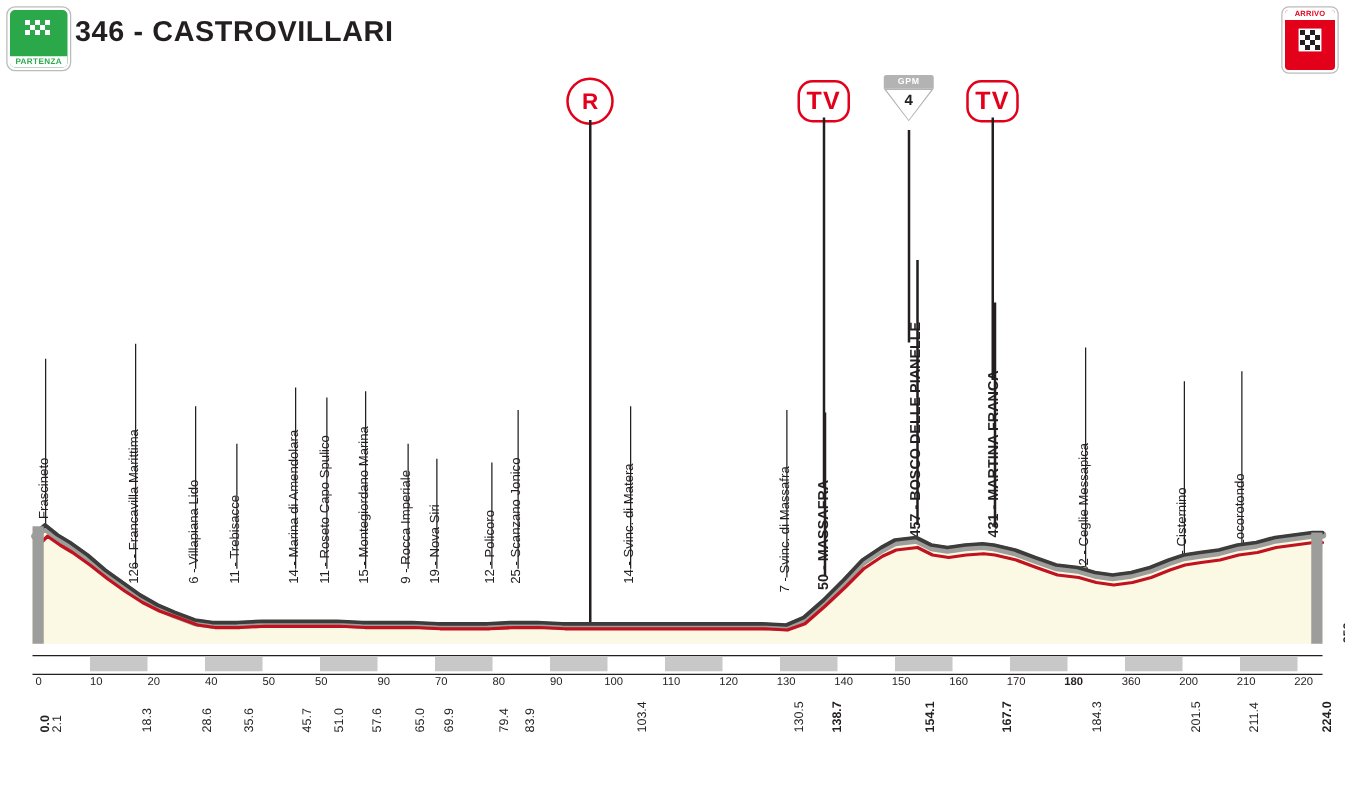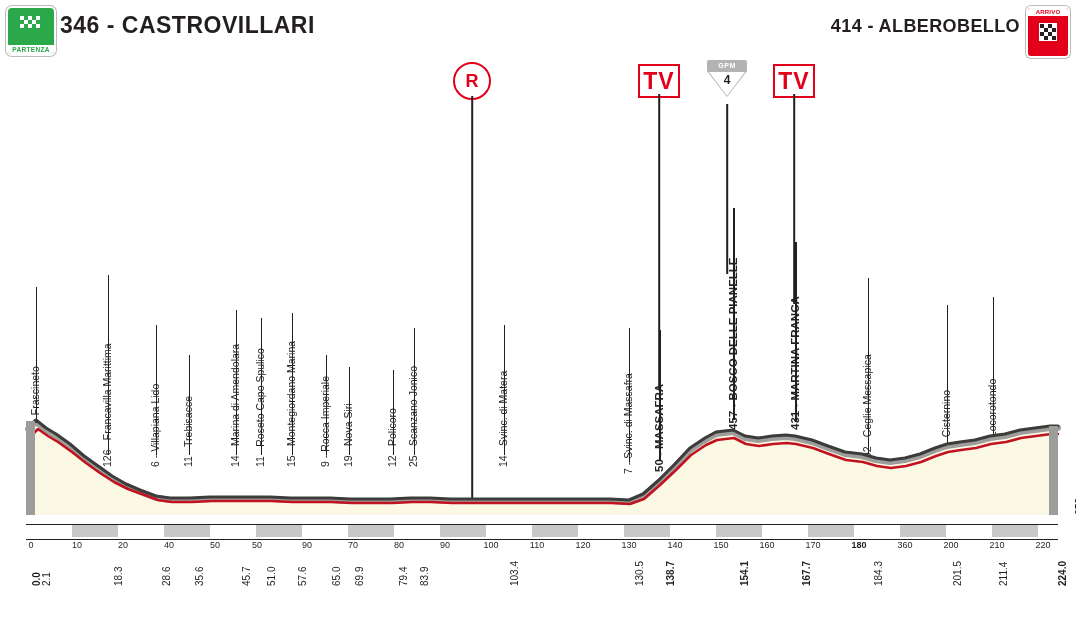--- a/index.html
+++ b/index.html
@@ -52,21 +52,21 @@
   
   .marker{position:absolute;}
   .marker .stem{
     position:absolute;left:50%;width:1.6px;background:#231f20;transform:translateX(-50%);
   }
   .box-tv,.box-r{
     position:absolute;left:50%;transform:translateX(-50%);
     background:#fff;border:2px solid #e2001a;color:#e2001a;
     font-weight:bold;display:flex;align-items:center;justify-content:center;
   }
-  .box-tv{width:38px;height:30px;border-radius:0;font-size:23px;letter-spacing:1px;}
+  .box-tv{width:38px;height:30px;border-radius:12px;font-size:20px;letter-spacing:1px;}
   .box-r{width:34px;height:34px;border-radius:50%;font-size:18px;}
 
   .gpm{
     position:absolute;left:50%;transform:translateX(-50%);
     width:40px;height:40px;
   }
   .gpm .cap{
     position:absolute;top:0;left:0;width:40px;height:11px;background:#b3b3b3;
     border-radius:2px 2px 0 0;color:#fff;font-size:7px;font-weight:bold;
     display:flex;align-items:center;justify-content:center;letter-spacing:.5px;
@@ -150,21 +150,20 @@
             <rect x="18" y="10" width="4" height="4"></rect>
         </g>
         <rect x="0" y="16" width="26" height="4" fill="#2aa84a"></rect>
       </svg>
     </div>
     <div class="lbl">PARTENZA</div>
   </div>
 
   <div class="title-left">346 - CASTROVILLARI</div>
 
-  <div class="title-right">414 - ALBEROBELLO</div>
 
   <div class="finish-badge">
     <div class="lbl">ARRIVO</div>
     <div class="sq">
       <svg width="16" height="16" viewBox="0 0 16 16" aria-hidden="true">
         <rect width="16" height="16" fill="#fff"></rect>
         <g fill="#231f20">
           <rect x="0" y="0" width="4" height="4"></rect>
             <rect x="8" y="0" width="4" height="4"></rect>
           <rect x="4" y="4" width="4" height="4"></rect>

